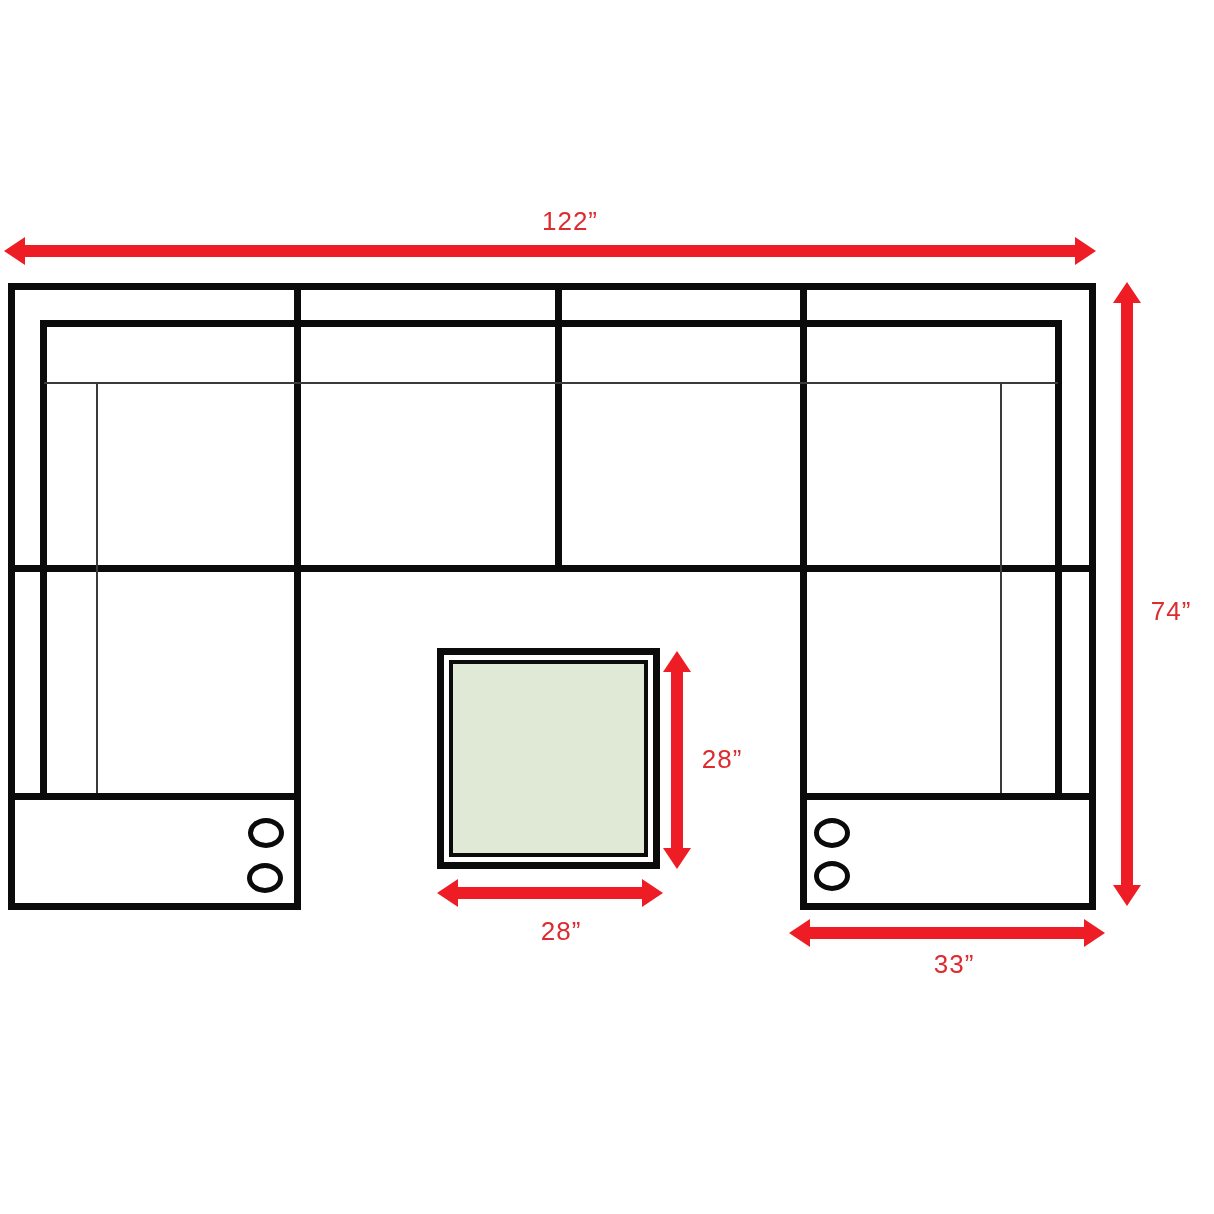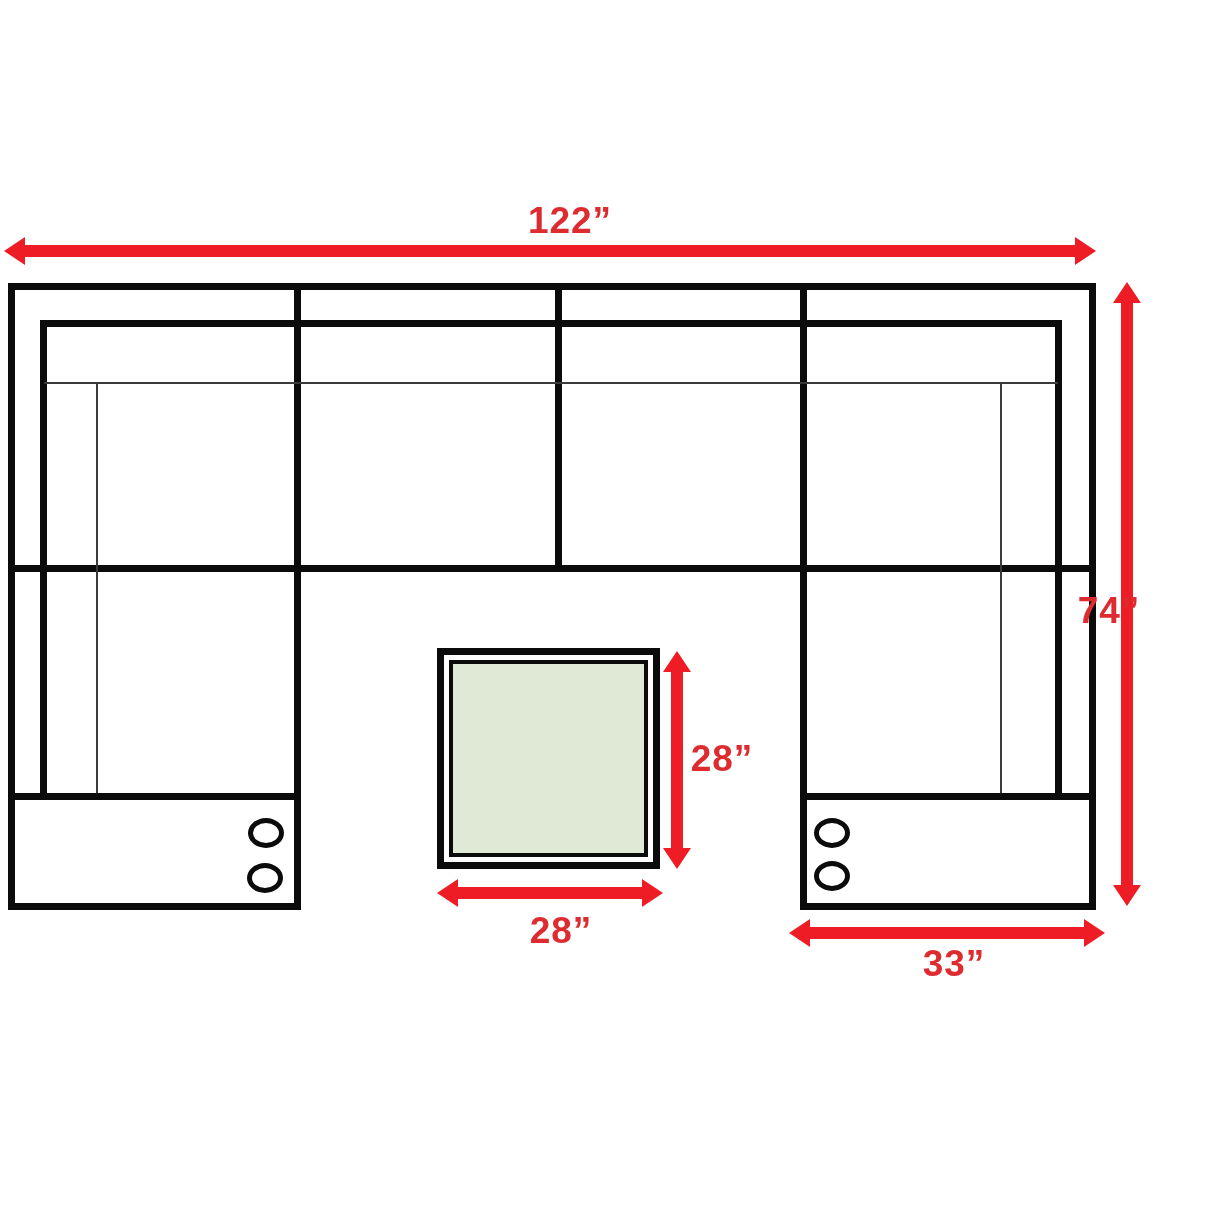--- a/index.html
+++ b/index.html
@@ -38,21 +38,21 @@
   .arrow.h .shaft{left:17px;right:17px;top:8px;height:12px;}
   .arrow.v{width:28px;}
   .arrow.v .shaft{top:17px;bottom:17px;left:8px;width:12px;}
   .head{position:absolute;width:0;height:0;}
   .head.left{left:0;top:0;border-top:14px solid transparent;border-bottom:14px solid transparent;border-right:21px solid var(--arrow-red);}
   .head.right{right:0;top:0;border-top:14px solid transparent;border-bottom:14px solid transparent;border-left:21px solid var(--arrow-red);}
   .head.up{top:0;left:0;border-left:14px solid transparent;border-right:14px solid transparent;border-bottom:21px solid var(--arrow-red);}
   .head.down{bottom:0;left:0;border-left:14px solid transparent;border-right:14px solid transparent;border-top:21px solid var(--arrow-red);}
   .dim-label{
     position:absolute;transform:translate(-50%,-50%);
-    color:var(--label-red);font-size:37px;font-weight:700;letter-spacing:1px;white-space:nowrap;
+    color:var(--label-red);font-size:26px;font-weight:400;letter-spacing:1px;white-space:nowrap;
   }
 </style>
 </head>
 <body>
 
 <div id="canvas">
 
   <div class="ln hl" style="left:8px;top:283px;width:1088px;"></div>
   <div class="ln vl" style="left:8px;top:283px;height:627px;"></div>
   <div class="ln vl" style="left:1089px;top:283px;height:627px;"></div>
@@ -107,18 +107,18 @@
     <div class="head right"></div>
   </div>
 
   <div class="arrow h" style="left:789px;top:919px;width:316px;">
     <div class="head left"></div>
     <div class="shaft"></div>
     <div class="head right"></div>
   </div>
 
   <div class="dim-label" style="left:570px;top:221px;">122”</div>
-  <div class="dim-label" style="left:1109px;top:611px;">74”</div>
+  <div class="dim-label" style="left:1171px;top:611px;">74”</div>
   <div class="dim-label" style="left:722px;top:759px;">28”</div>
   <div class="dim-label" style="left:561px;top:931px;">28”</div>
   <div class="dim-label" style="left:954px;top:964px;">33”</div>
 
 </div>
 
 </body></html>

